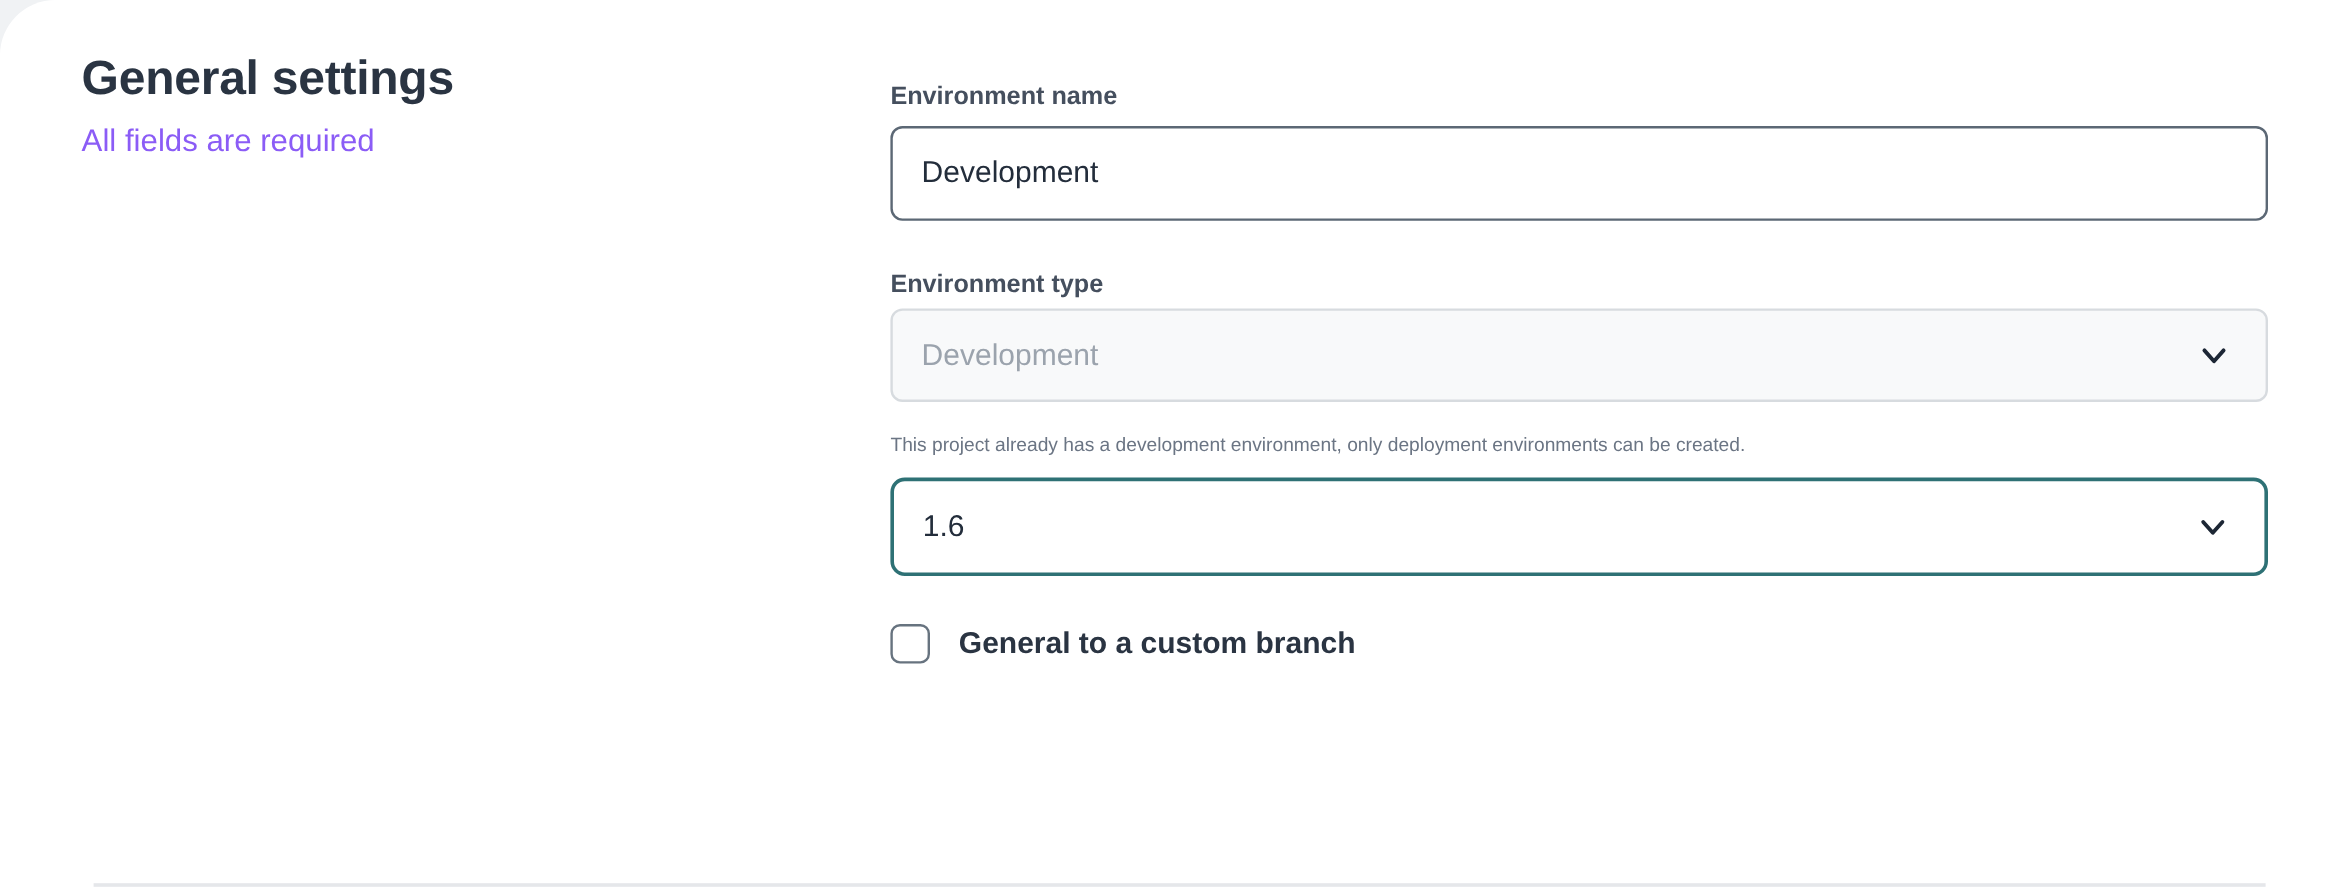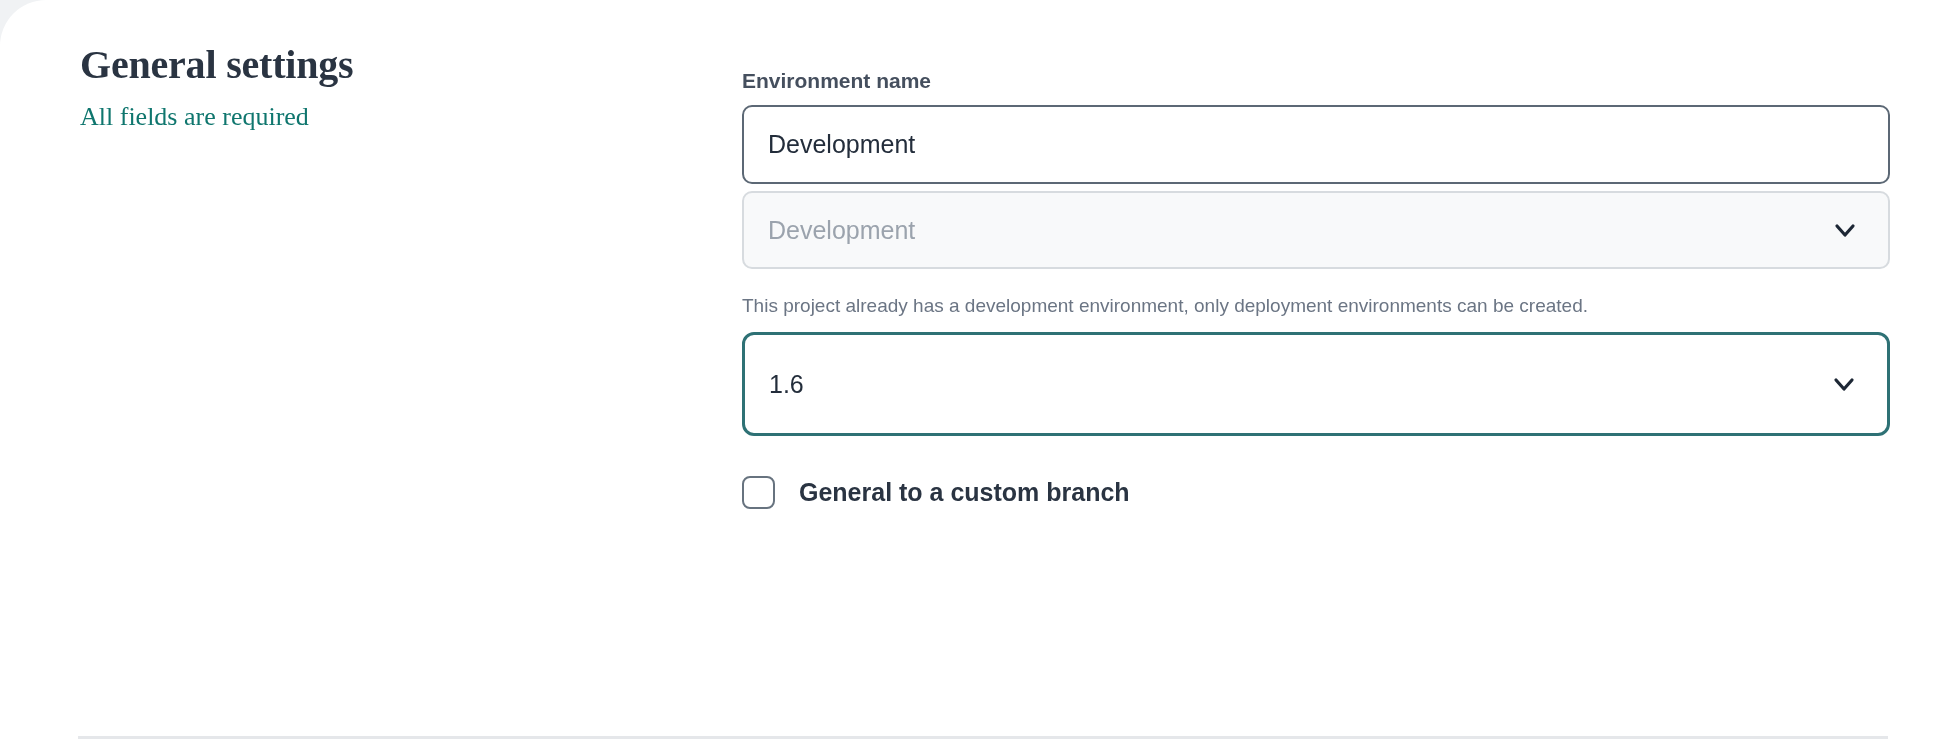--- a/index.html
+++ b/index.html
@@ -15,29 +15,29 @@
     background: #f0f2f4;
     z-index: 0;
   }
   .card {
     position: absolute; inset: 0;
     background: #ffffff;
     border-top-left-radius: 46px;
     z-index: 1;
   }
   .left-col {
-    position: absolute; left: 80px; top: 42px; width: 560px; font-family: Liberation Serif, serif;
+    position: absolute; left: 68px; top: 42px; width: 560px;
   }
   .section-title {
     font-size: 40px; font-weight: 700; color: #2a3442;
     letter-spacing: -0.2px; line-height: 46px;
   }
   .section-subtitle {
     margin-top: 14px;
-    font-size: 26px; font-weight: 400; color: #0f766e;
+    font-size: 26px; font-weight: 400; color: #8b5cf6;
     line-height: 30px;
   }
   .right-col {
     position: absolute; left: 742px; top: 68px; width: 1148px;
   }
   .field-label {
     display: block;
     font-size: 21px; font-weight: 700; color: #454f5e;
     line-height: 26px;
   }
@@ -64,33 +64,33 @@
     cursor: pointer;
   }
   .select.disabled {
     background: #f8f9fa;
     border-color: #d7dbdf;
     color: #9ba3ad;
     cursor: not-allowed;
   }
   .select.focused {
     border: 3px solid #2e7175;
-    height: 104px;
+    height: 82px;
     border-radius: 12px;
   }
   .chevron {
     position: absolute; right: 28px; top: 50%;
     transform: translateY(-50%);
     width: 30px; height: 30px;
     display: flex; align-items: center; justify-content: center;
   }
   .helper-text {
     margin-top: 18px;
     max-width: 1100px;
-    font-size: 19px; color: #6b7584;
+    font-size: 16px; color: #6b7584;
     line-height: 38px;
   }
   .helper-gap { margin-top: 34px; }
   .checkbox-row {
     margin-top: 40px;
     display: flex; align-items: center;
   }
   .checkbox-box {
     width: 33px; height: 33px;
     border: 2px solid #67737f; border-radius: 8px;
@@ -120,20 +120,21 @@
   <div class="left-col">
     <h1 class="section-title">General settings</h1>
     <p class="section-subtitle">All fields are required</p>
   </div>
 
   <div class="right-col">
 
     <label class="field-label">Environment name</label>
     <input class="text-input" type="text" value="Development" style="">
 
+    <label class="field-label label-gap">Environment type</label>
     <div class="select disabled" aria-disabled="true">
       <span>Development</span>
       <span class="chevron">
         <svg width="30" height="30" viewBox="0 0 30 30">
           <polyline points="7,11 15,20 23,11" fill="none" stroke="#1d2735" stroke-width="3.2" stroke-linecap="round" stroke-linejoin="round"></polyline>
         </svg>
       </span>
     </div>
     <p class="helper-text">This project already has a development environment, only deployment environments can be created.</p>
 

